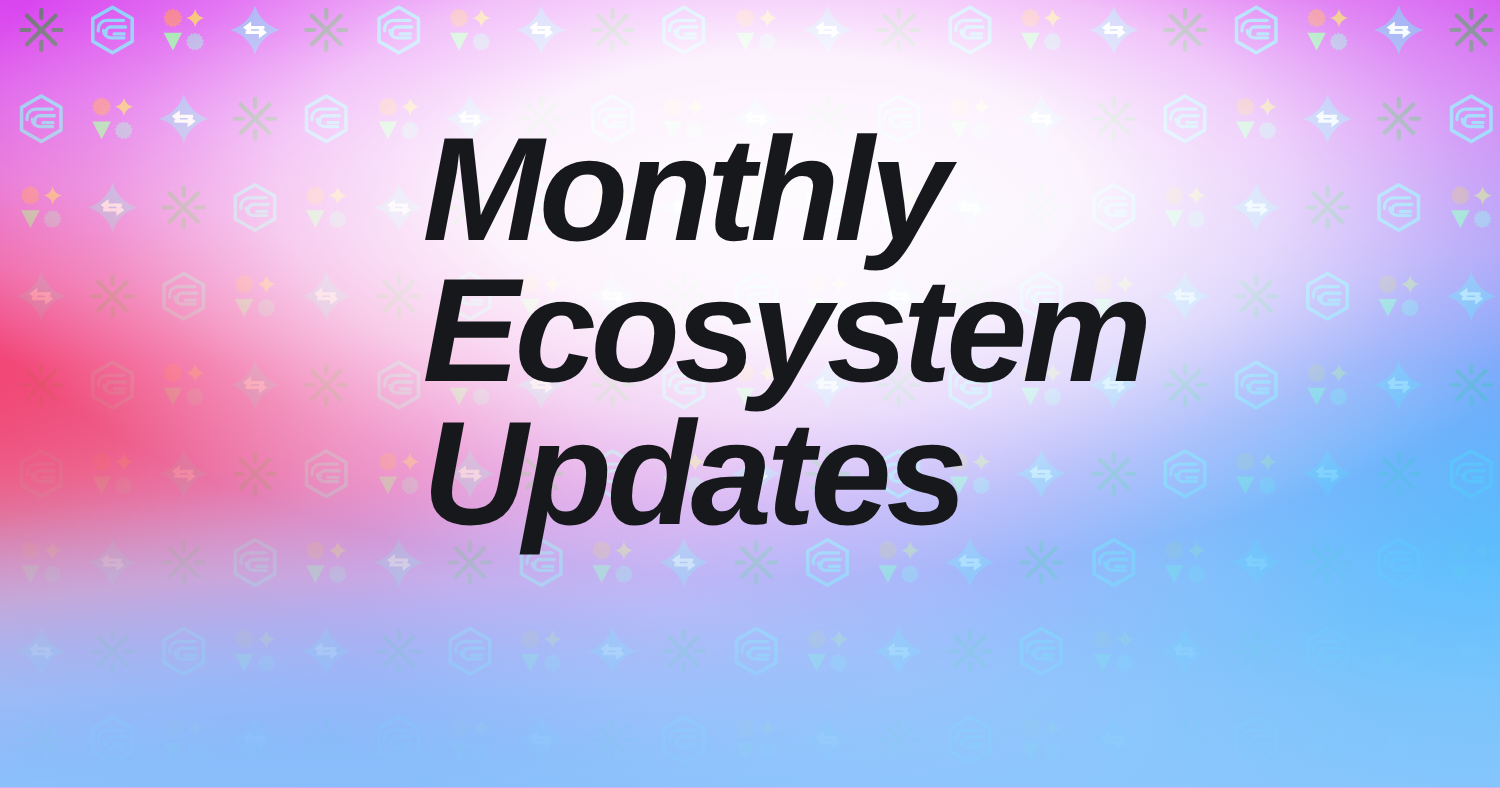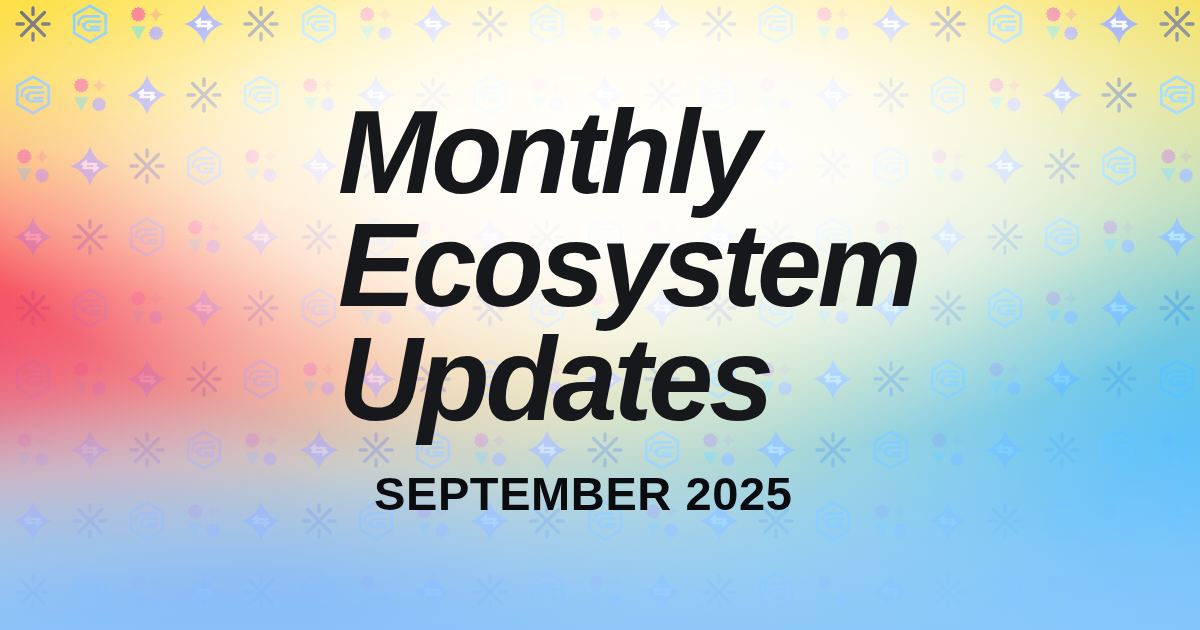--- a/index.html
+++ b/index.html
@@ -6,21 +6,21 @@
     margin: 0;
     padding: 0;
     background: #ffffff;
   }
 
   #banner {
     position: relative;
     width: 1200px;
     height: 630px;
     overflow: hidden;
-    background: #fde047;
+    background: #d946ef;
     font-family: "Liberation Sans", "DejaVu Sans", sans-serif;
   }
 
   
   #pattern-layer {
     position: absolute;
     inset: 0;
     z-index: 1;
   }
 
@@ -1759,16 +1759,15 @@
   <div class="wash" id="wash-red"></div>
   <div class="wash" id="wash-indigo"></div>
   <div class="wash" id="wash-cyan"></div>
   <div class="wash" id="wash-sky"></div>
   <div class="wash" id="wash-white"></div>
 
   <div id="text-layer">
     <h1 id="headline">Monthly
 Ecosystem
 Updates</h1>
-    <div id="subtitle">SEPTEMBER 2025</div>
   </div>
 
 </div>
 
 </body></html>

